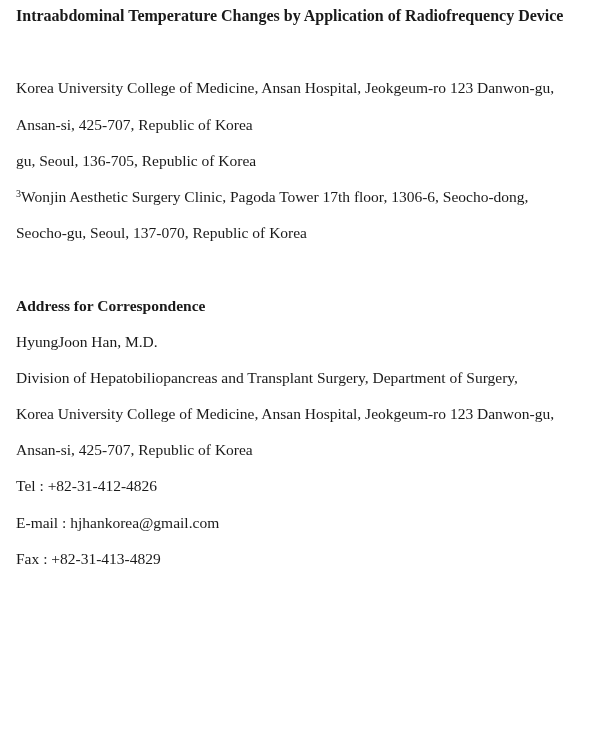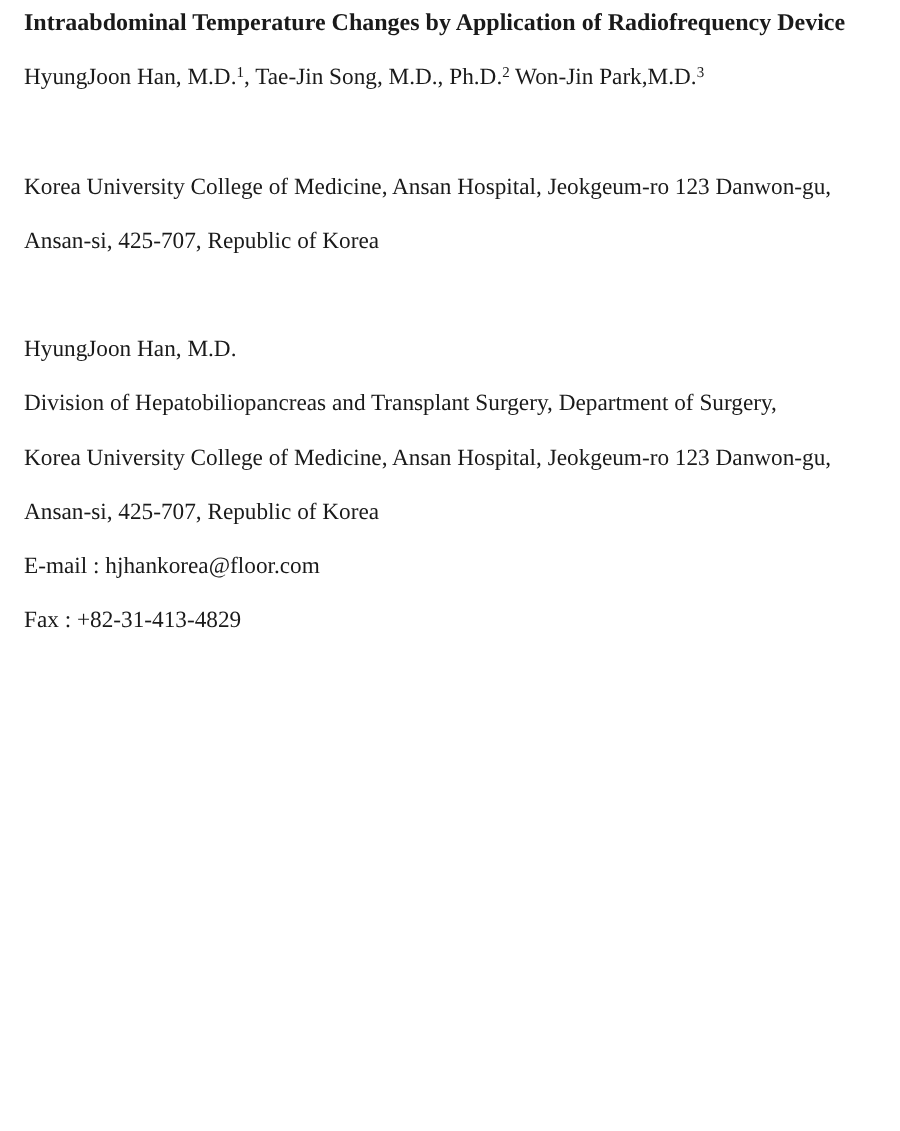--- a/index.html
+++ b/index.html
@@ -43,31 +43,35 @@
   }
 </style>
 </head>
 <body>
 
 <div class="page">
 
   <div class="line title-line bold">Intraabdominal Temperature Changes by Application of Radiofrequency Device</div>
 
 
-  <div class="line"><span><span>HyungJoon Han, M.D.</span><sup>1</sup></span><span><span>, Tae-Jin Song, M.D., Ph.D.</span><sup>2</sup></span><span><span> Won-Jin Park,M.D.</span><sup>3</sup></span></div>
 
   <div class="line"></div>
 
   <div class="line">Korea University College of Medicine, Ansan Hospital, Jeokgeum-ro 123 Danwon-gu,</div>
   <div class="line">Ansan-si, 425-707, Republic of Korea</div>
 
+  <div class="line">gu, Seoul, 136-705, Republic of Korea</div>
 
+  <div class="line"><sup>3</sup><span>Wonjin Aesthetic Surgery Clinic, Pagoda Tower 17th floor, 1306-6, Seocho-dong,</span></div>
+  <div class="line">Seocho-gu, Seoul, 137-070, Republic of Korea</div>
 
   <div class="line"></div>
 
+  <div class="line bold">Address for Correspondence</div>
   <div class="line">HyungJoon Han, M.D.</div>
   <div class="line">Division of Hepatobiliopancreas and Transplant Surgery, Department of Surgery,</div>
   <div class="line">Korea University College of Medicine, Ansan Hospital, Jeokgeum-ro 123 Danwon-gu,</div>
   <div class="line">Ansan-si, 425-707, Republic of Korea</div>
-  <div class="line">E-mail : hjhankorea@floor.com</div>
+  <div class="line">Tel : +82-31-412-4826</div>
+  <div class="line">E-mail : hjhankorea@gmail.com</div>
   <div class="line">Fax : +82-31-413-4829</div>
 
 </div>
 
 </body></html>

